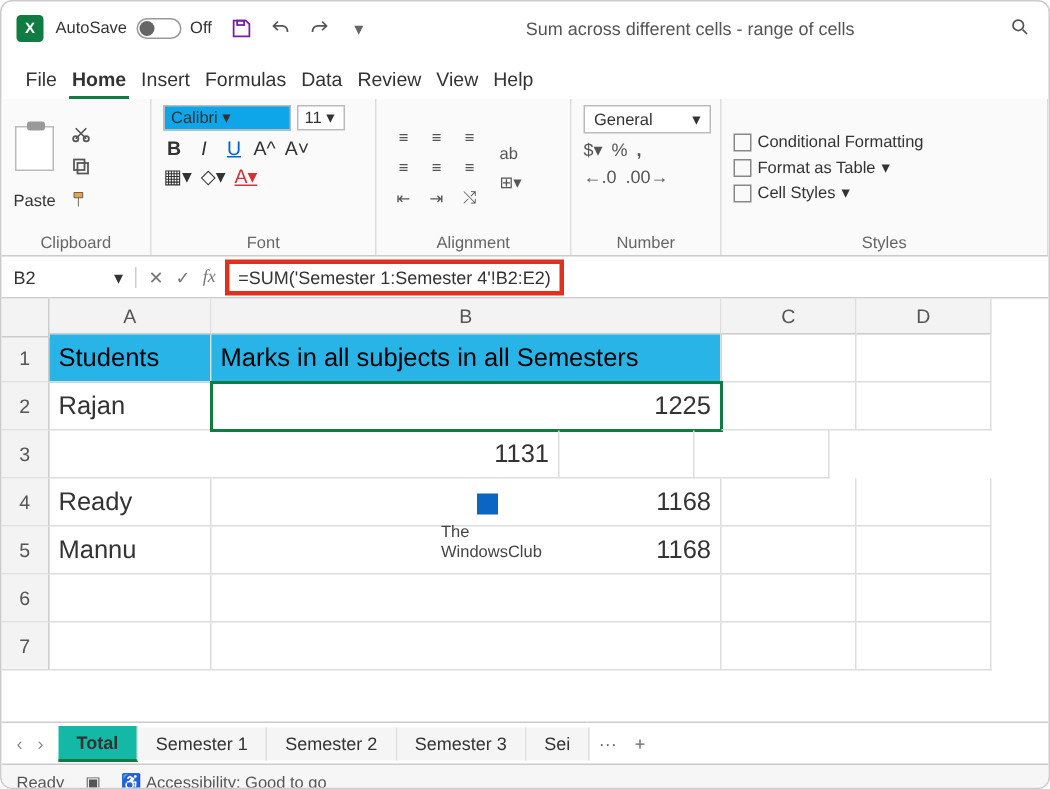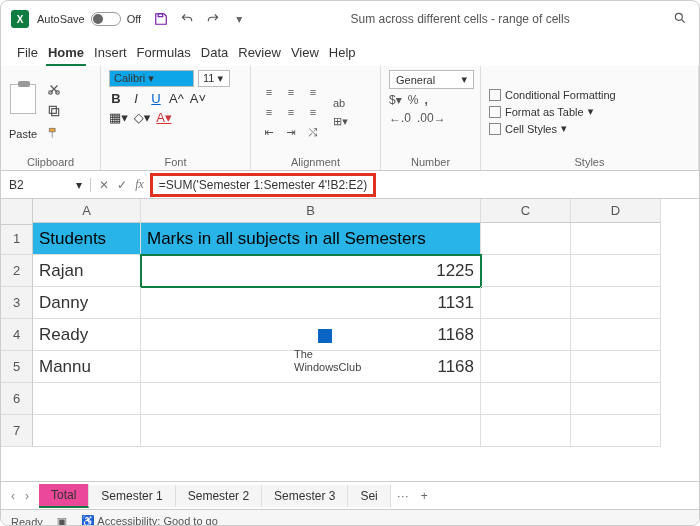--- a/index.html
+++ b/index.html
@@ -52,21 +52,21 @@
 .cell{border-right:1px solid #ddd;border-bottom:1px solid #ddd;padding:4px 6px;font-size:17px;display:flex;align-items:center}
 .colA{width:108px}.colB{width:340px}.colC{width:90px}.colD{width:90px}
 .hdr-cell{background:#29b4e8;color:#000;font-size:17px}
 .colB.right{justify-content:flex-end}
 .active-cell{outline:2px solid #107c41;outline-offset:-1px}
 .wmk{position:absolute;left:293px;top:130px;font-size:11px;color:#444;line-height:1.2}
 .wmk-sq{display:inline-block;width:14px;height:14px;background:#0a66c2;margin-left:24px;margin-bottom:2px}
 .sheets{display:flex;align-items:center;height:28px;border-top:1px solid #ccc;font-size:12px}
 .sheet-nav{display:flex;gap:10px;padding:0 10px;color:#888}
 .sheet-tab{padding:4px 12px;border-right:1px solid #ddd;cursor:pointer;background:#f5f5f5}
-.sheet-tab.active{background:#ec4899;border-bottom:2px solid #107c41;font-weight:400}
+.sheet-tab.active{background:#14b8a6;border-bottom:2px solid #107c41;font-weight:700}
 .sheets .plus{padding:0 6px;color:#666}
 .status{display:flex;align-items:center;height:24px;border-top:1px solid #ccc;font-size:11px;padding:0 10px;gap:14px;color:#555;background:#f6f6f6}
 svg{width:14px;height:14px}
 .corner{width:32px;height:26px;background:#f3f3f3;border-right:1px solid #ccc;border-bottom:1px solid #ccc;position:absolute;left:0;top:0}
 .underline-a{text-decoration:underline;color:#d13438}
 .blue-u{text-decoration:underline;color:#0062cc}
 </style>
 </head>
 <body>
 
@@ -244,21 +244,20 @@
   </div>
   <div class="row">
     <div class="row-head">2</div>
     <div class="cell colA">Rajan</div>
     <div class="cell colB right active-cell">1225</div>
     <div class="cell colC"></div>
     <div class="cell colD"></div>
   </div>
   <div class="row">
     <div class="row-head">3</div>
-    <div class="cell colA">Danny</div>
     <div class="cell colB right">1131</div>
     <div class="cell colC"></div>
     <div class="cell colD"></div>
   </div>
   <div class="row">
     <div class="row-head">4</div>
     <div class="cell colA">Ready</div>
     <div class="cell colB right">1168</div>
     <div class="cell colC"></div>
     <div class="cell colD"></div>

